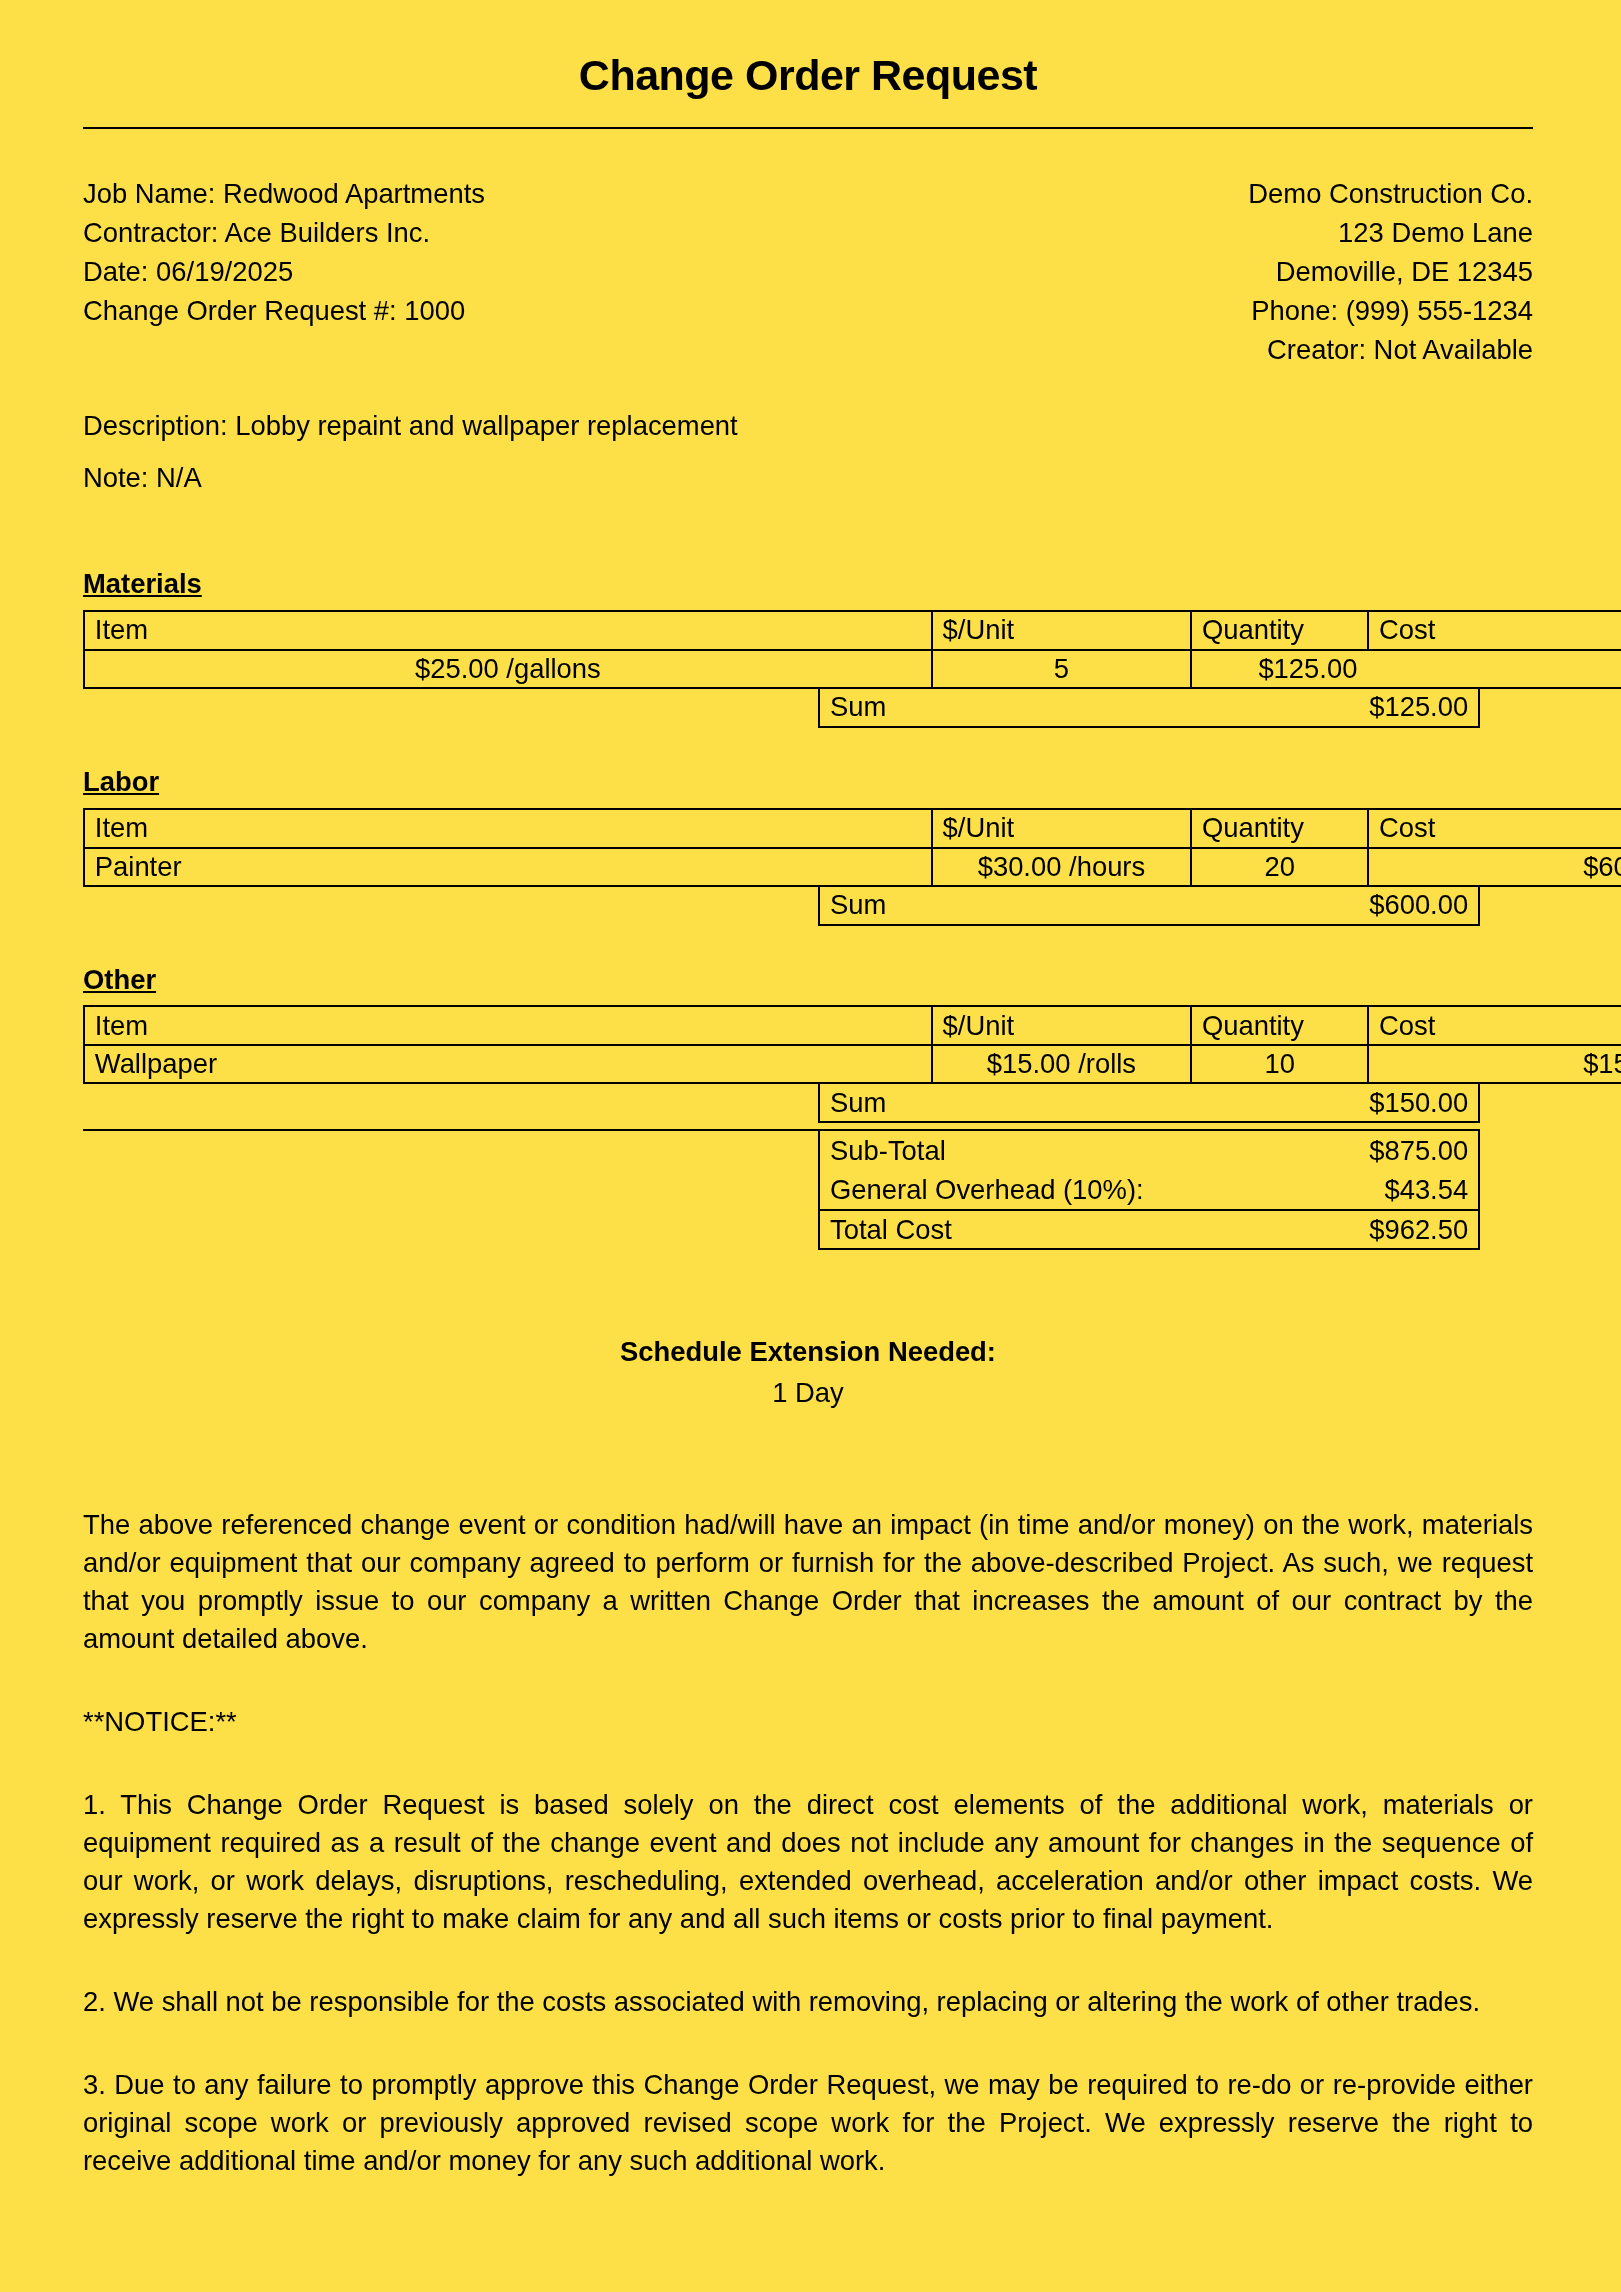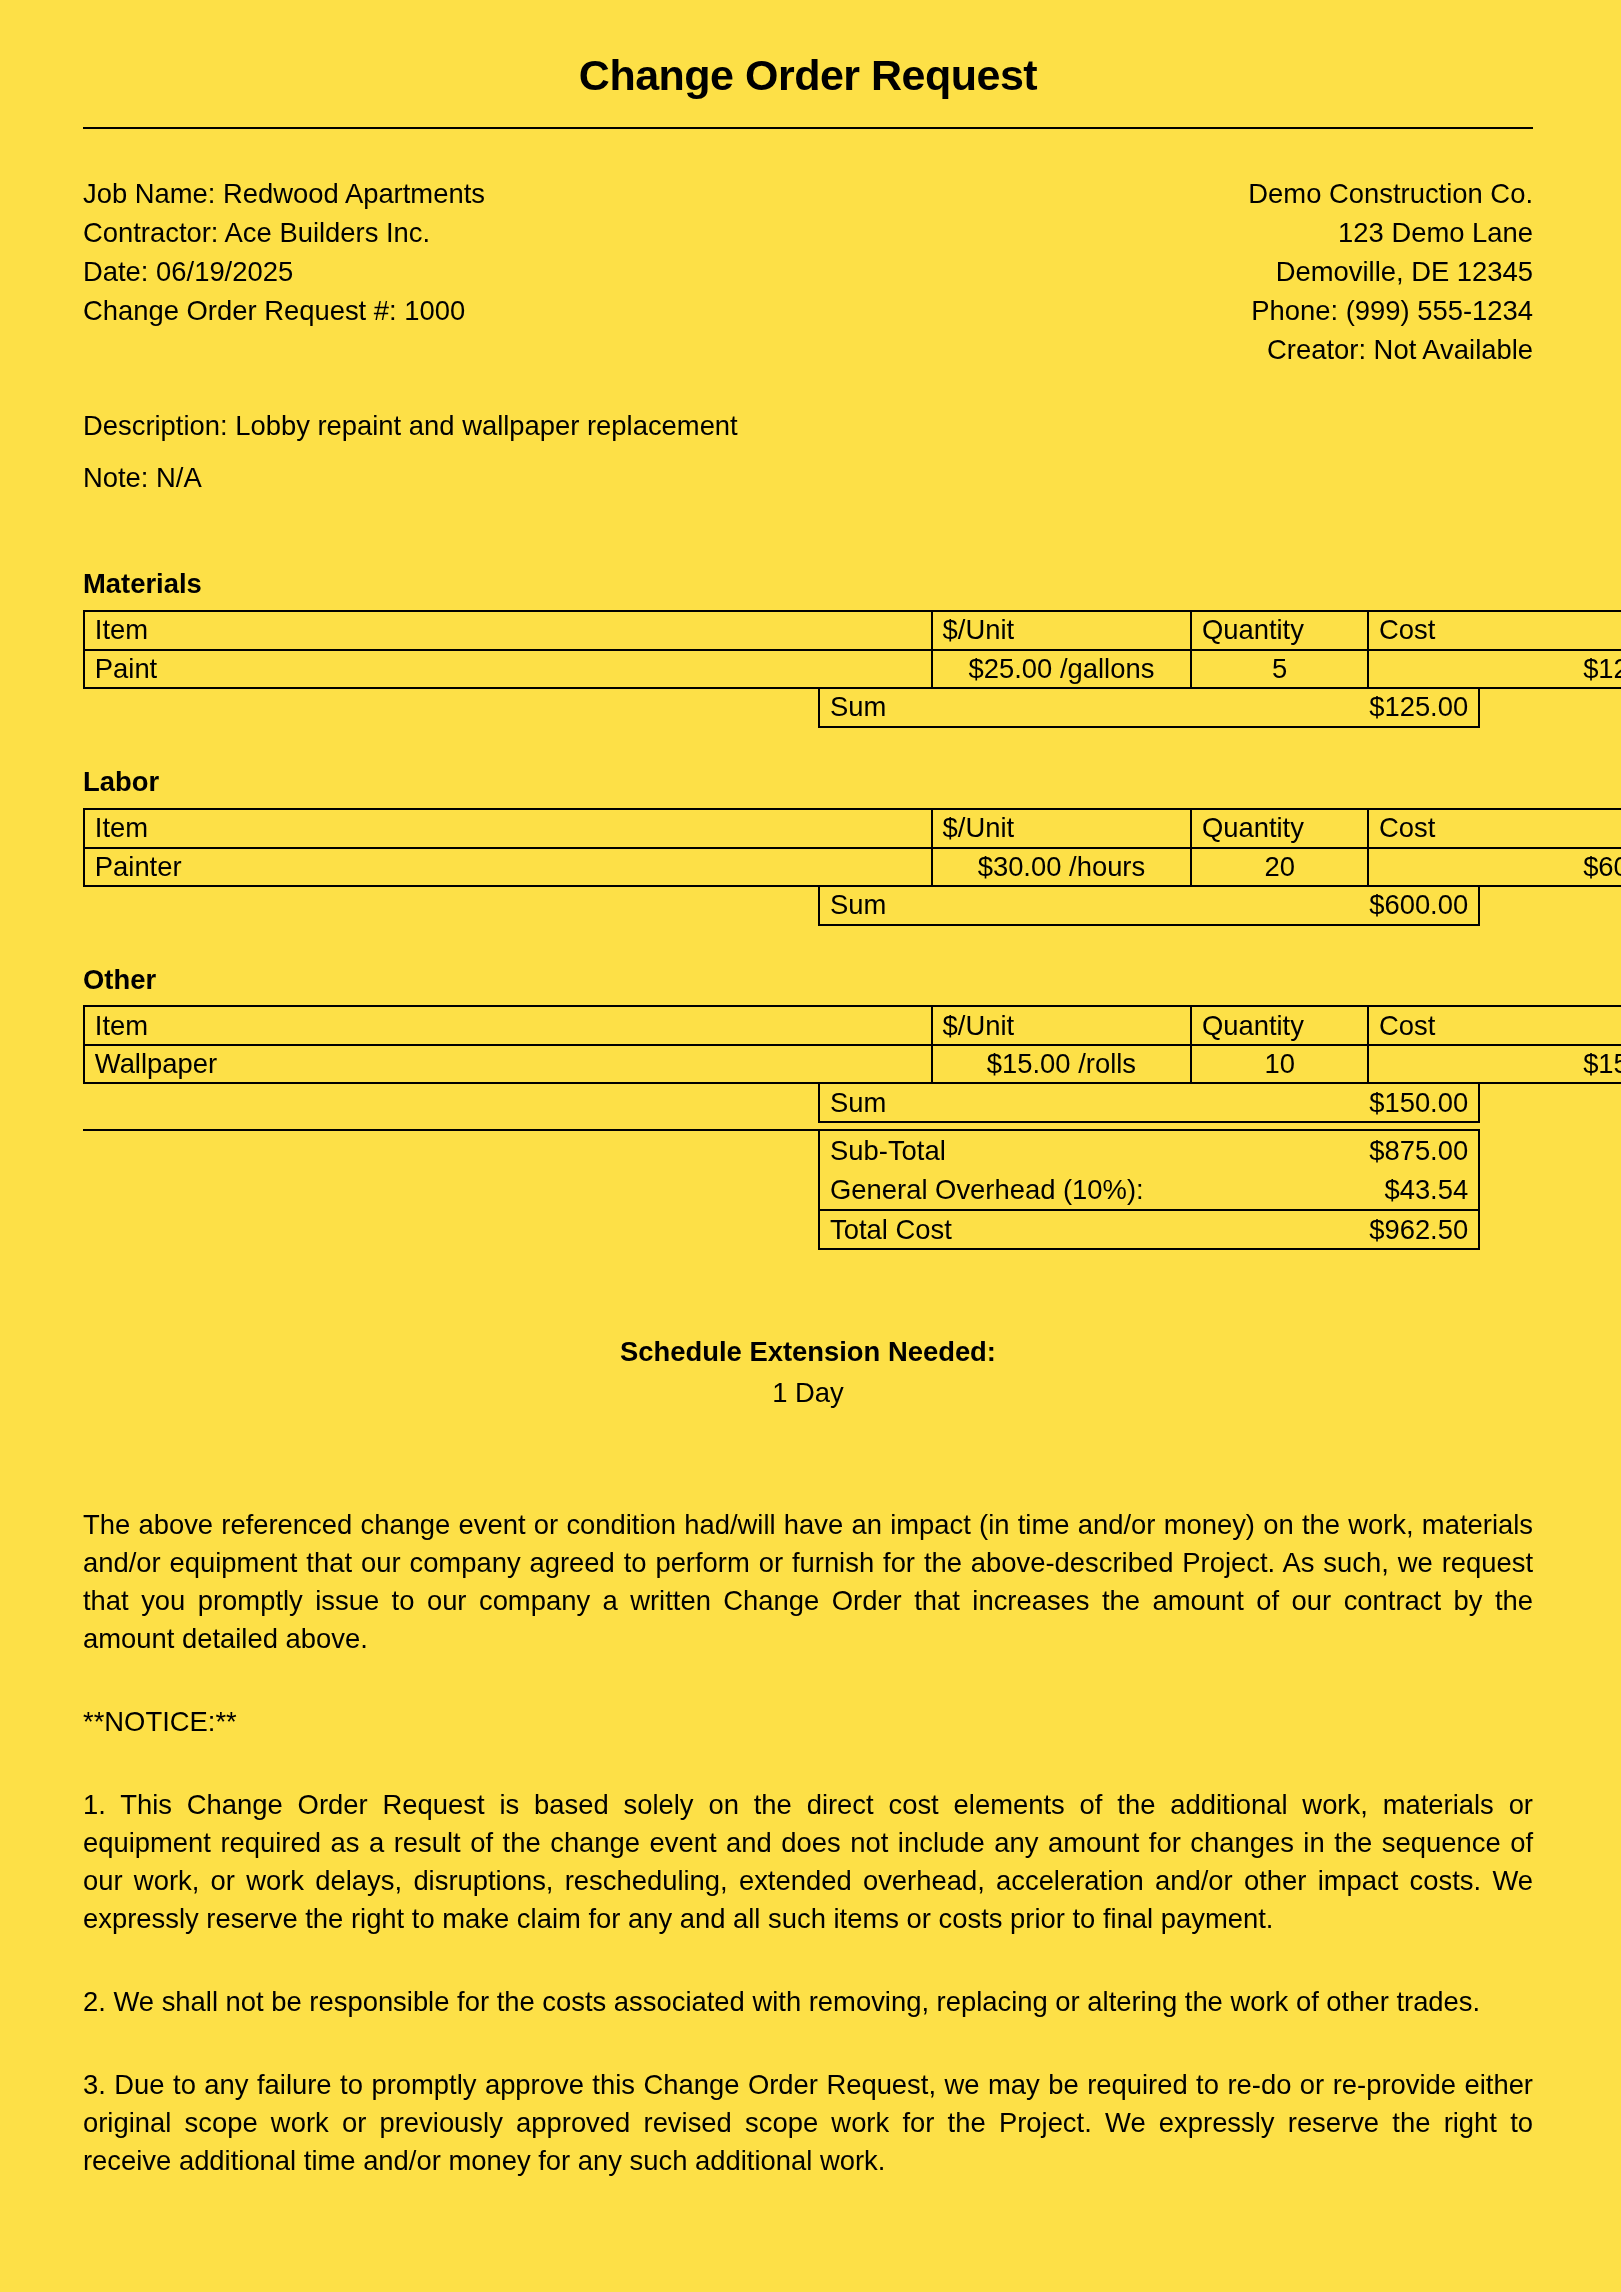--- a/index.html
+++ b/index.html
@@ -33,21 +33,21 @@
     display: flex;
     justify-content: space-between;
   }
   .info-left div, .info-right div { line-height: 39px; white-space: nowrap; }
   .info-right { text-align: right; }
   .description-line { margin-top: 37px; line-height: 39px; }
   .note-line { margin-top: 12.7px; line-height: 39px; }
 
   .section { margin-top: 39px; }
   .section.first { margin-top: 72px; }
-  .section-heading { font-weight: 700; margin-bottom: 11.8px; line-height: 29px; }
+  .section-heading { font-weight: 700; margin-bottom: 11.8px; line-height: 29px; text-decoration: underline; }
 
   .cost-table {
     width: 1611px;
     border: 2px solid #000;
   }
   .tr {
     display: grid;
     grid-template-columns: 52.63% 16.14% 11.02% 20.21%;
   }
   .tr.th-row .td { height: 37px; }
@@ -141,21 +141,20 @@
   <div class="section first">
     <div class="section-heading">Materials</div>
     <div class="cost-table">
       <div class="tr th-row">
         <div class="td">Item</div>
         <div class="td">$/Unit</div>
         <div class="td">Quantity</div>
         <div class="td">Cost</div>
       </div>
       <div class="tr data-row">
-        <div class="td">Paint</div>
         <div class="td center">$25.00 /gallons</div>
         <div class="td center">5</div>
         <div class="td right">$125.00</div>
       </div>
     </div>
     <div class="sum-row">
       <div class="sum-box">
         <span>Sum</span>
         <span>$125.00</span>
       </div>

